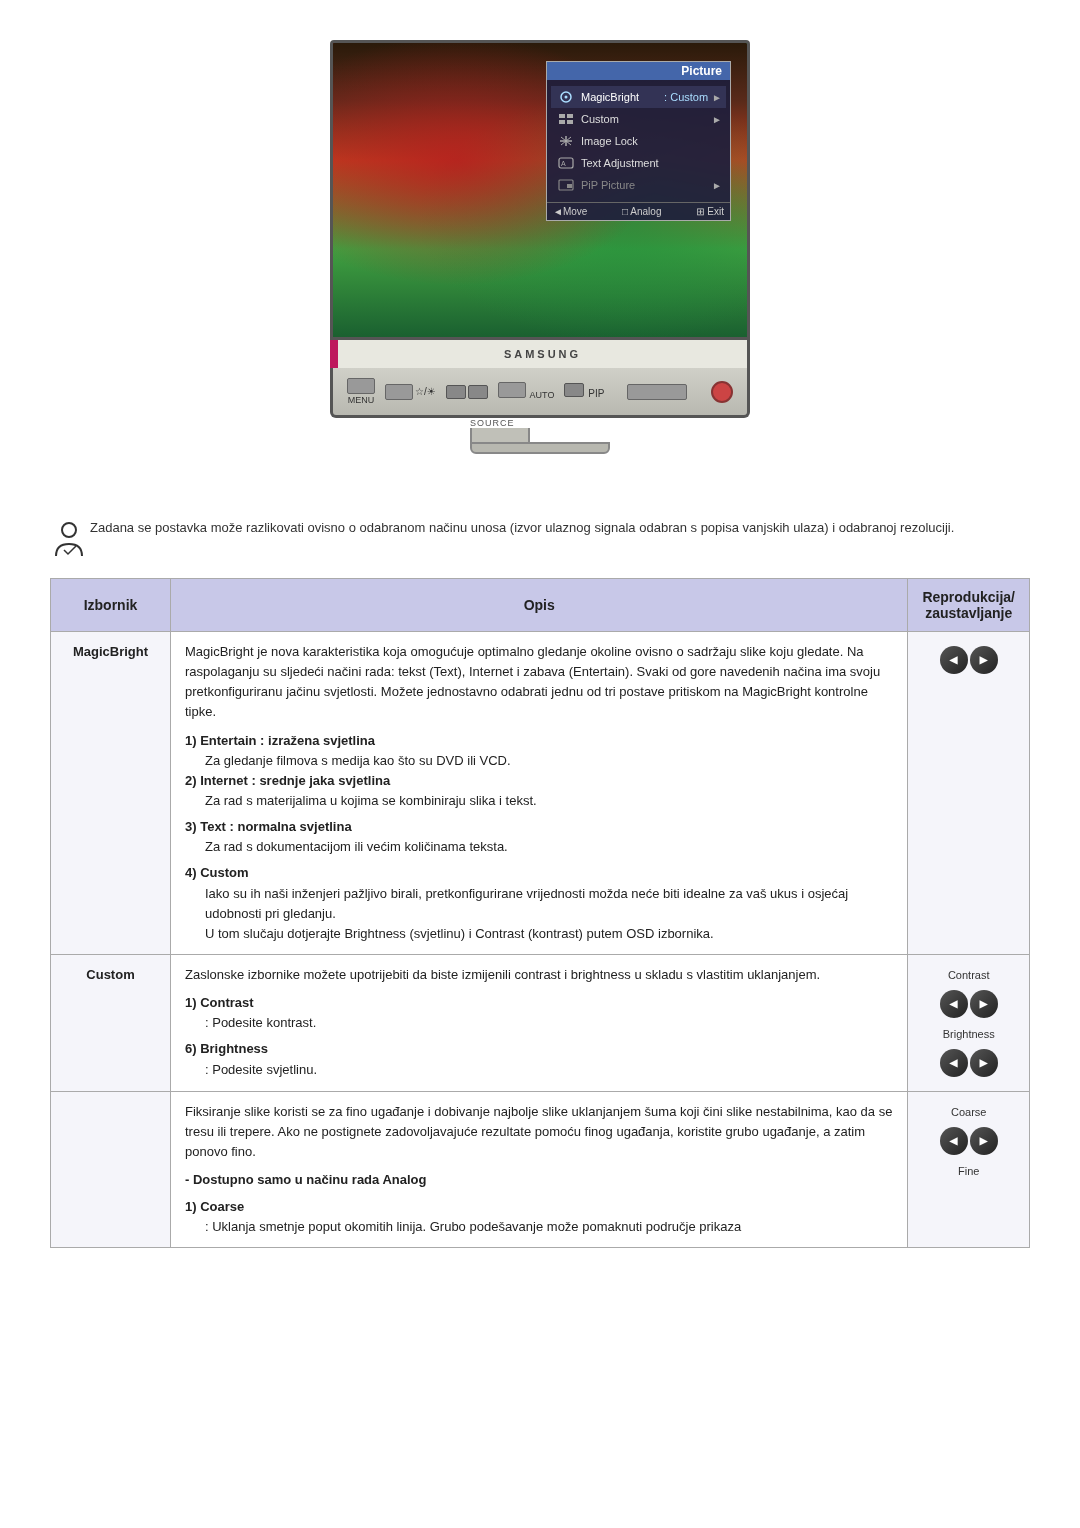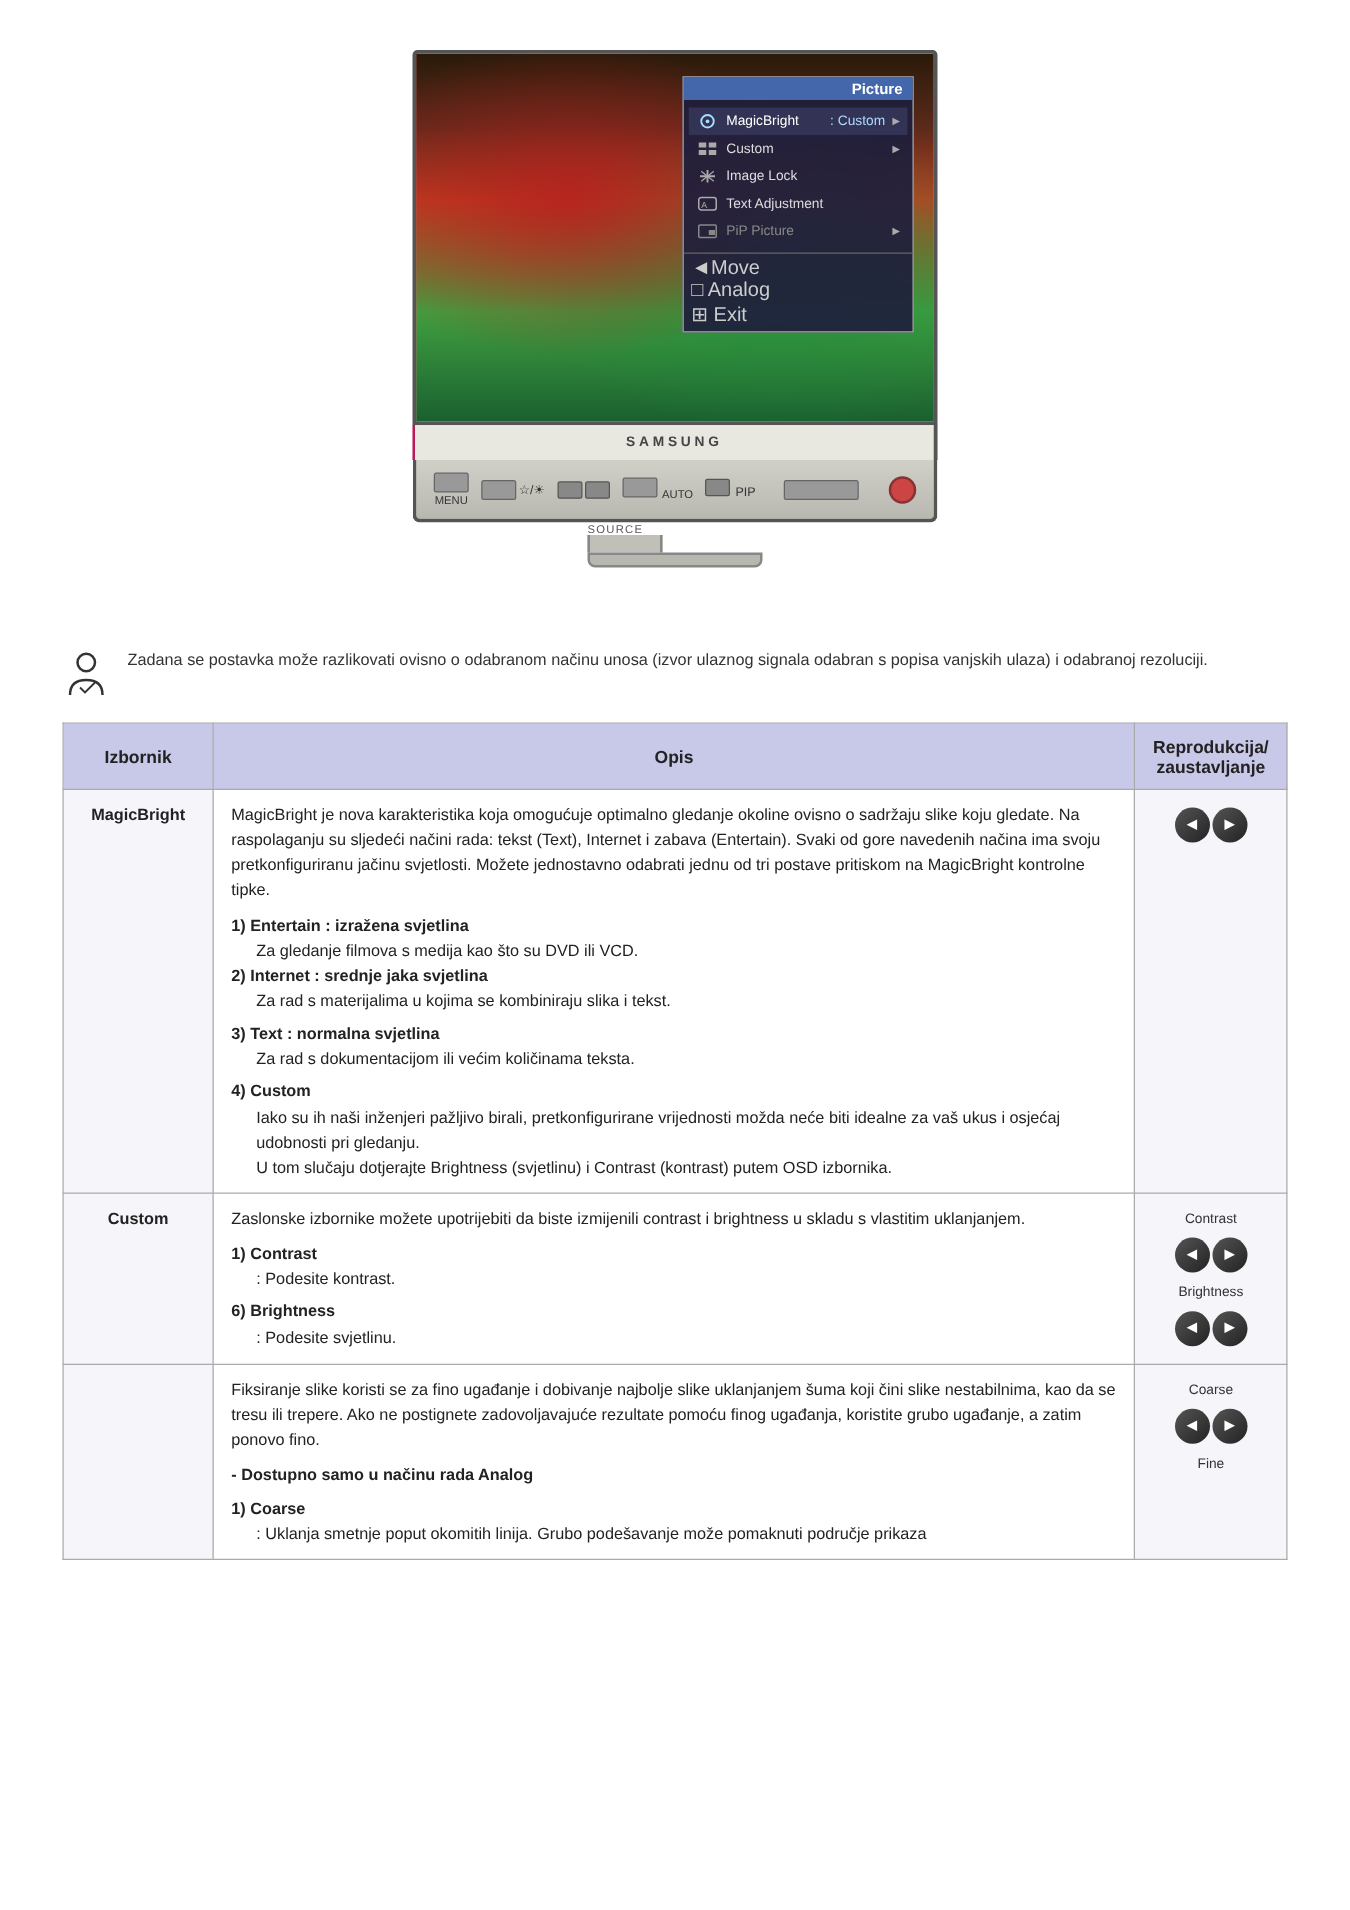--- a/index.html
+++ b/index.html
@@ -84,29 +84,28 @@
     }
     .osd-item-label { flex: 1; }
     .osd-item-value { color: #adf; }
     .osd-item-arrow { color: #aaa; font-size: 10px; }
     .osd-footer {
       border-top: 1px solid #666;
       display: flex;
       justify-content: space-between;
       padding: 3px 6px;
       color: #ccc;
-      font-size: 16px;
-      flex-direction: column;
+      font-size: 10px;
     }
     
     .monitor-brand {
       width: 420px;
       height: 28px;
       background: #e8e8e0;
-      border-left: 2px solid #be185d;
+      border-left: 8px solid #be185d;
       border-right: 3px solid #555;
       display: flex;
       align-items: center;
       justify-content: center;
     }
     .monitor-brand span {
       font-size: 11px;
       letter-spacing: 3px;
       color: #444;
       font-weight: bold;
@@ -169,21 +168,21 @@
       background: #b8b8b0;
       border: 2px solid #888;
       border-radius: 0 0 6px 6px;
     }
 
     
     .notice-box {
       margin: 24px 50px 10px 50px;
       display: flex;
       align-items: flex-start;
-      gap: 14px;
+      gap: 2px;
       padding: 10px 0;
     }
     .notice-icon {
       width: 38px;
       height: 38px;
       flex-shrink: 0;
       margin-top: 2px;
     }
     .notice-text {
       font-size: 13px;

